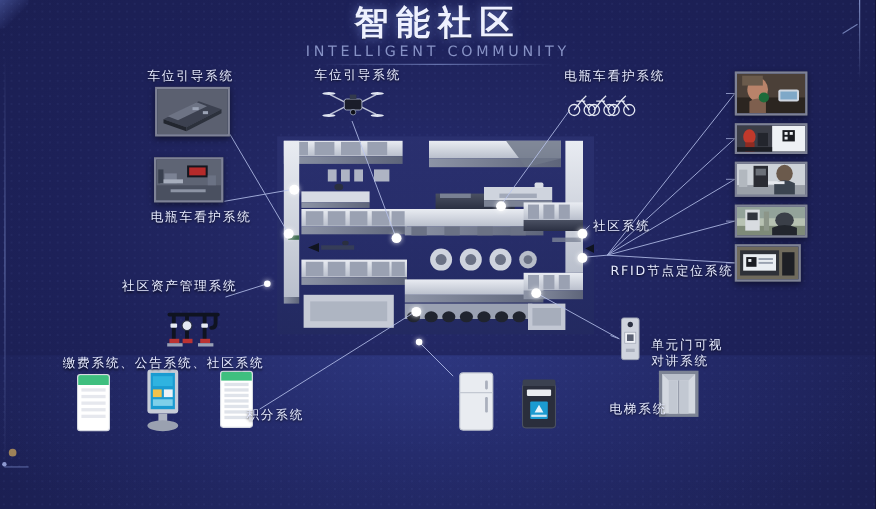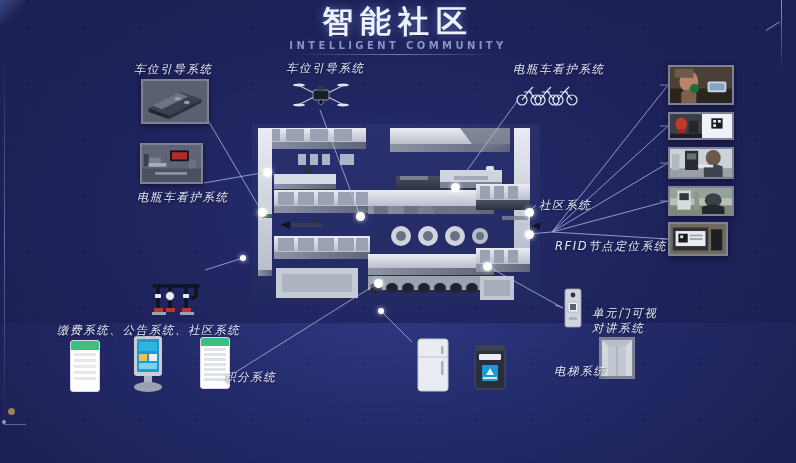--- a/index.html
+++ b/index.html
@@ -48,34 +48,33 @@
     z-index:20;
   }
   .title{
     font-size:31px; letter-spacing:7px; font-weight:700;
     color:#eef1ff;
     text-shadow:0 0 10px rgba(150,175,255,.55), 0 1px 1px rgba(0,0,0,.5);
     line-height:34px;
     text-align:center;
   }
   .subtitle{
-    font-size:10px; letter-spacing:3.4px; color:#9aa6d8;
-    margin-top:2px; opacity:.85;font-weight:bold;
+    font-size:13px; letter-spacing:3.4px; color:#9aa6d8;
+    margin-top:2px; opacity:.85;
   }
   .title-rule{
     width:210px;height:1px;margin:3px auto 0;
     background:linear-gradient(90deg,rgba(150,170,235,0),rgba(170,190,250,.55),rgba(150,170,235,0));
   }
 
   
   .lbl{
     position:absolute; color:#e7ebff; font-size:11.5px; letter-spacing:1.6px;
     white-space:pre; line-height:15px; z-index:16;
     text-shadow:0 1px 2px rgba(0,0,0,.7);
-    font-style:italic;
   }
 
   
   .thumb{
     position:absolute; z-index:15;
     border:2px solid #7e8296;
     background:#3a3f55;
     overflow:hidden;
     box-shadow:0 2px 6px rgba(0,0,0,.45);
   }
@@ -542,20 +541,21 @@
       <rect x="21" y="12" width="14" height="2" fill="#9aa2b0"></rect>
       <rect x="21" y="16" width="14" height="2" fill="#9aa2b0"></rect>
       <rect x="44" y="6" width="12" height="24" fill="#1d1f25"></rect>
     </svg>
   </div>
 
   <div class="lbl" style="left:134px;top:62px">车位引导系统</div>
   <div class="lbl" style="left:286px;top:61px">车位引导系统</div>
   <div class="lbl" style="left:513px;top:62px">电瓶车看护系统</div>
   <div class="lbl" style="left:137px;top:190px">电瓶车看护系统</div>
+  <div class="lbl" style="left:111px;top:253px">社区资产管理系统</div>
   <div class="lbl" style="left:539px;top:198px">社区系统</div>
   <div class="lbl" style="left:57px;top:323px">缴费系统、公告系统、社区系统</div>
   <div class="lbl" style="left:555px;top:239px">RFID节点定位系统</div>
   <div class="lbl" style="left:224px;top:370px">积分系统</div>
   <div class="lbl" style="left:592px;top:306px">单元门可视
 对讲系统</div>
   <div class="lbl" style="left:554px;top:364px">电梯系统</div>
 
 </div>
 

